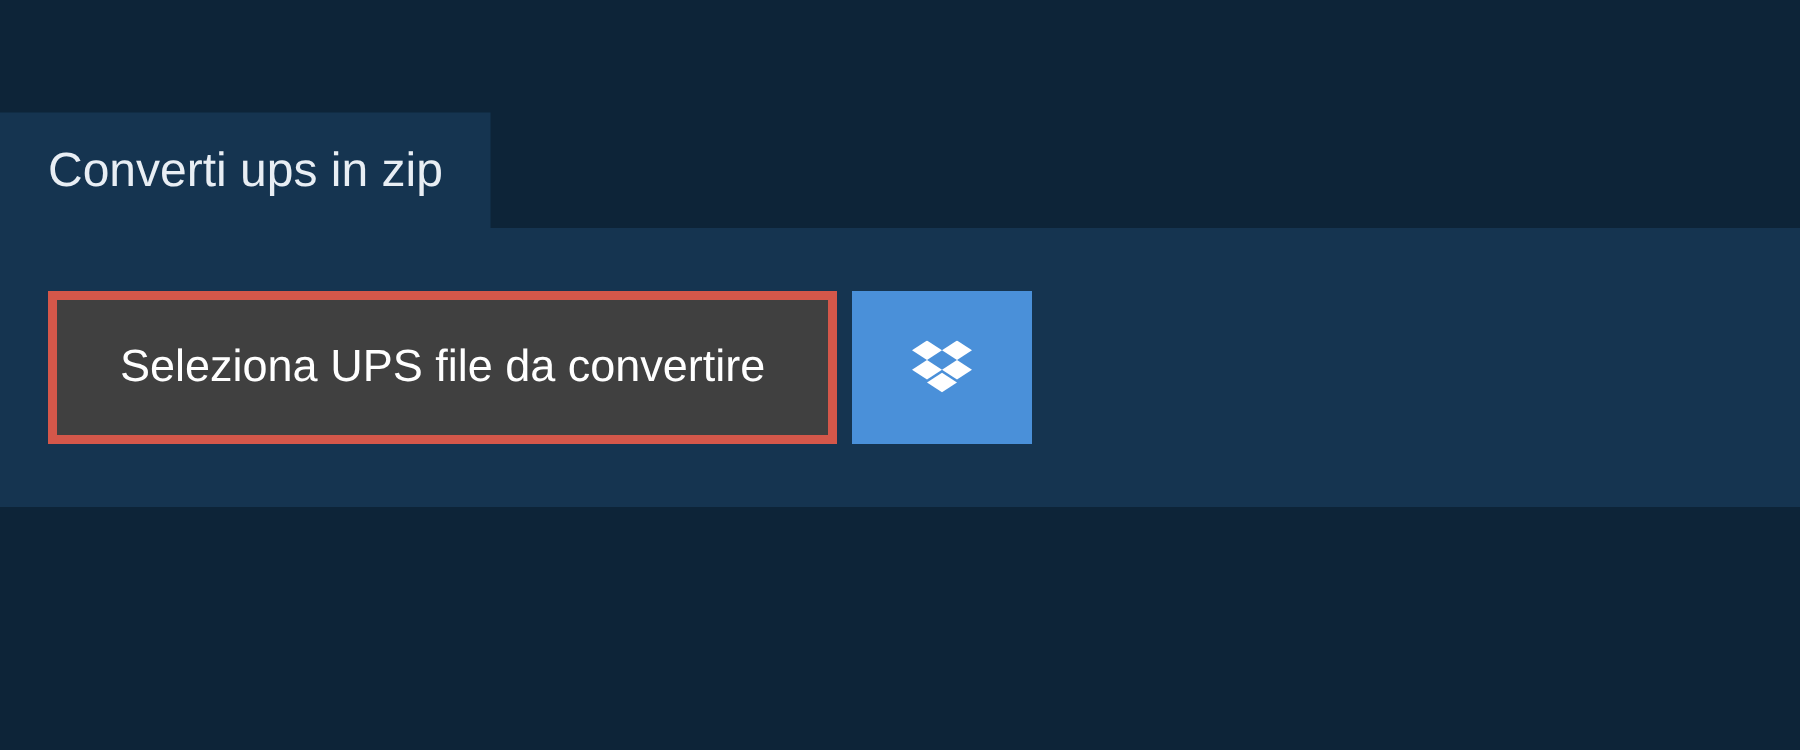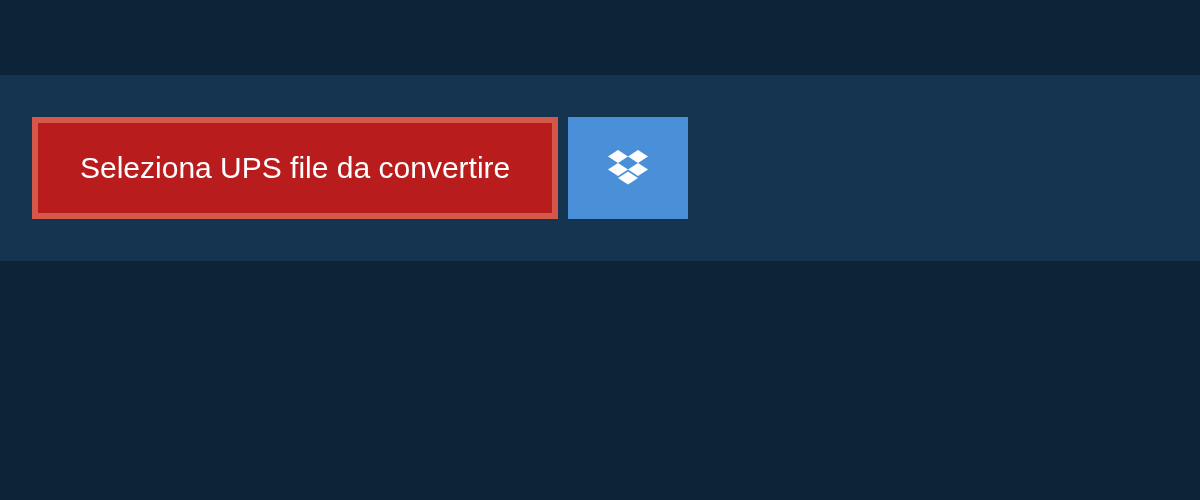--- a/index.html
+++ b/index.html
@@ -30,21 +30,21 @@
       background: #153450;
       padding: 42px 32px 42px 32px;
       width: 100%;
     }
     .button-row {
       display: flex;
       gap: 10px;
       align-items: stretch;
     }
     .select-button {
-      background: #b91c1c;
+      background: #404040;
       border: 6px solid #d4574a;
       color: #ffffff;
       font-size: 30px;
       font-weight: 300;
       padding: 28px 42px;
       cursor: pointer;
       display: flex;
       align-items: center;
       justify-content: center;
       flex-shrink: 0;
@@ -60,20 +60,21 @@
     }
     .dropbox-icon {
       width: 40px;
       height: 36px;
     }
   </style>
 </head>
 <body>
 
 <div class="tab-container">
+  <div class="tab">Converti ups in zip</div>
   <div class="content-panel">
     <div class="button-row">
       <div class="select-button">Seleziona UPS file da convertire</div>
       <div class="dropbox-button">
         <svg class="dropbox-icon" viewBox="0 0 40 36" fill="#ffffff">
           <path d="M10 0 L20 6.5 L10 13 L0 6.5 Z"></path>
           <path d="M30 0 L40 6.5 L30 13 L20 6.5 Z"></path>
           <path d="M0 19.5 L10 13 L20 19.5 L10 26 Z"></path>
           <path d="M20 19.5 L30 13 L40 19.5 L30 26 Z"></path>
           <path d="M10 28 L20 21.5 L30 28 L20 34.5 Z"></path>

